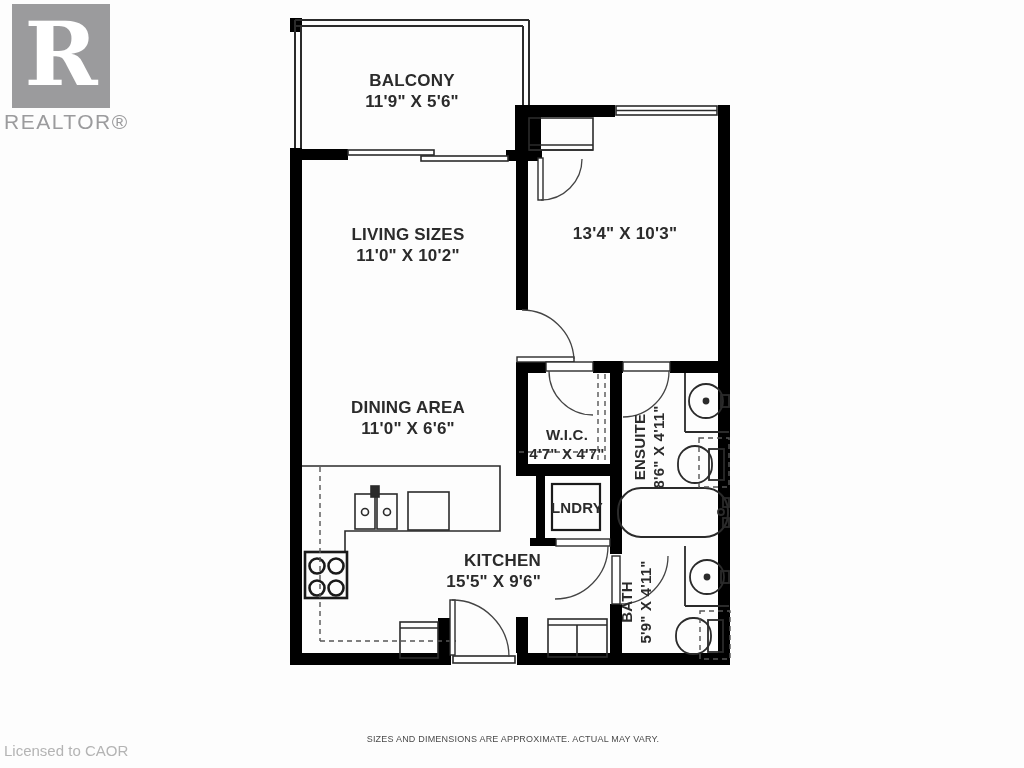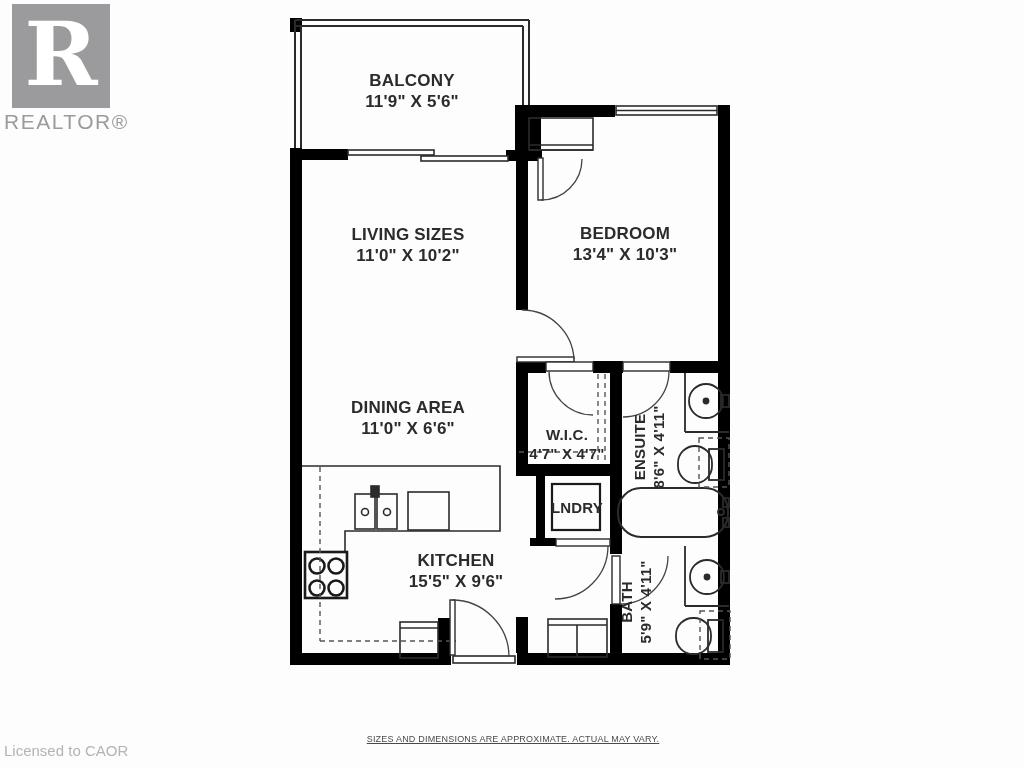--- a/index.html
+++ b/index.html
@@ -27,21 +27,21 @@
   
   .label{
     position:absolute;text-align:center;color:#2b2b2b;font-weight:600;
     font-size:17px;line-height:1.25;letter-spacing:.2px;white-space:nowrap;
   }
   .label.small{font-size:15px;}
   .label.vert{transform:rotate(-90deg);}
   
   .disclaimer{
     left:313px;top:734px;width:400px;text-align:center;color:#4a4a4a;
-    font-size:9px;letter-spacing:.2px;text-decoration:underline;
+    font-size:9px;letter-spacing:.2px;
   }
   .licensed{left:4px;top:742px;color:#b4b4b4;font-size:15px;}
 </style>
 </head>
 <body>
 
 <div class="abs logo-box">
   <span class="logo-r">R</span>
 </div>
 <div class="abs logo-word">REALTOR®</div>
@@ -167,21 +167,20 @@
   <div>BALCONY</div>
   <div>11'9" X 5'6"</div>
 </div>
 
 <div class="label" style="left:308px;top:224px;width:200px;">
   <div>LIVING SIZES</div>
   <div>11'0" X 10'2"</div>
 </div>
 
 <div class="label" style="left:535px;top:223px;width:180px;">
-  <div>BEDROOM</div>
   <div>13'4" X 10'3"</div>
 </div>
 
 <div class="label" style="left:308px;top:377px;width:200px;margin-top:20px;">
   <div>DINING AREA</div>
   <div>11'0" X 6'6"</div>
 </div>
 
 <div class="label small" style="left:507px;top:408px;width:120px;margin-top:18px;">
   <div>W.I.C.</div>
@@ -190,21 +189,21 @@
 
 <div class="label small vert" style="left:591px;top:427px;width:120px;height:40px;">
   <div>ENSUITE</div>
   <div>8'6" X 4'11"</div>
 </div>
 
 <div class="label small" style="left:537px;top:499px;width:80px;">
   <div>LNDRY</div>
 </div>
 
-<div class="label" style="left:356px;top:550px;width:200px;">
+<div class="label" style="left:341px;top:550px;width:200px;text-align:right;">
   <div>KITCHEN</div>
   <div>15'5" X 9'6"</div>
 </div>
 
 <div class="label small vert" style="left:578px;top:582px;width:120px;height:40px;">
   <div>BATH</div>
   <div>5'9" X 4'11"</div>
 </div>
 
 <div class="abs disclaimer">SIZES AND DIMENSIONS ARE APPROXIMATE. ACTUAL MAY VARY.</div>

